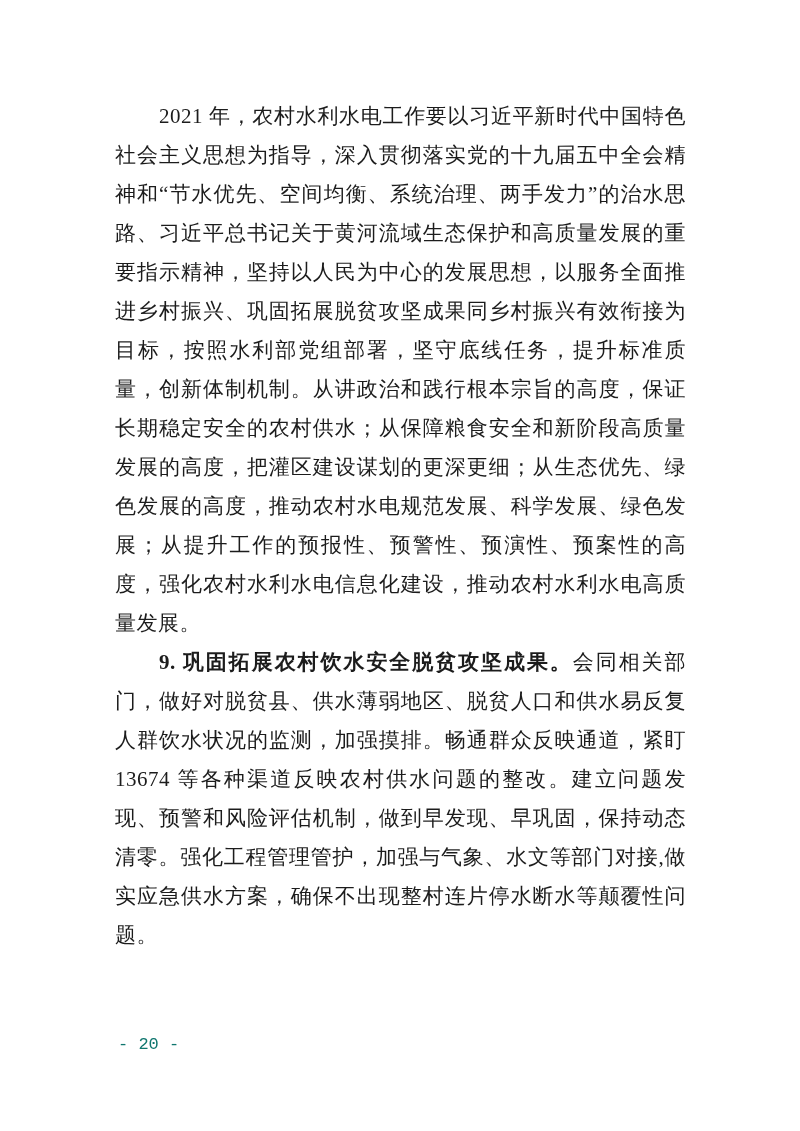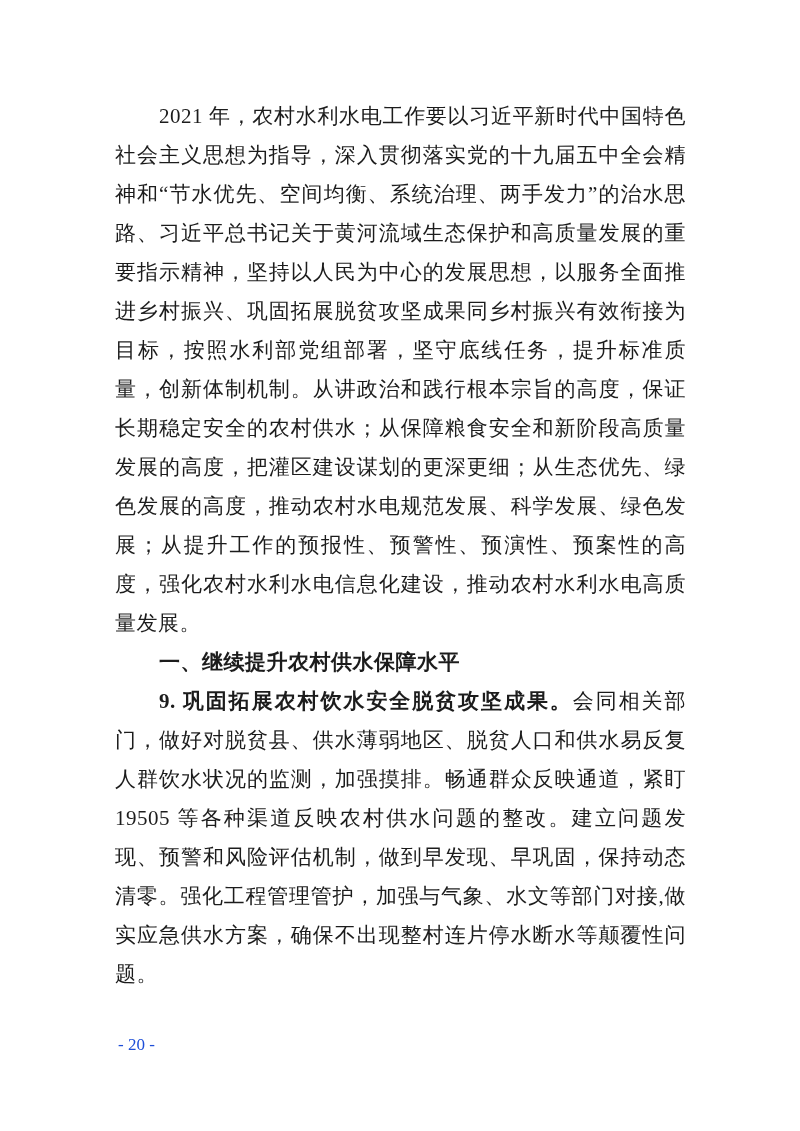--- a/index.html
+++ b/index.html
@@ -34,30 +34,29 @@
   .heading {
     font-weight: bold;
   }
   .bold-lead {
     font-weight: bold;
   }
   .footer {
     position: absolute;
     left: 118px;
     top: 1035px;
-    font-family: Liberation Serif, serif;
+    font-family: Liberation Mono, monospace;
     font-size: 17px;
-    color: #1d4ed8;
+    color: #0f766e;
   }
 </style>
 </head>
 <body>
 
 <div class="page">
   <div class="body-text">
     <p class="para">2021 年，农村水利水电工作要以习近平新时代中国特色社会主义思想为指导，深入贯彻落实党的十九届五中全会精神和“节水优先、空间均衡、系统治理、两手发力”的治水思路、习近平总书记关于黄河流域生态保护和高质量发展的重要指示精神，坚持以人民为中心的发展思想，以服务全面推进乡村振兴、巩固拓展脱贫攻坚成果同乡村振兴有效衔接为目标，按照水利部党组部署，坚守底线任务，提升标准质量，创新体制机制。从讲政治和践行根本宗旨的高度，保证长期稳定安全的农村供水；从保障粮食安全和新阶段高质量发展的高度，把灌区建设谋划的更深更细；从生态优先、绿色发展的高度，推动农村水电规范发展、科学发展、绿色发展；从提升工作的预报性、预警性、预演性、预案性的高度，强化农村水利水电信息化建设，推动农村水利水电高质量发展。</p>
-    <p class="para heading">一、继续提升农村供水保障水平</p>
-    <p class="para"><span class="bold-lead">9. 巩固拓展农村饮水安全脱贫攻坚成果。</span><span>会同相关部门，做好对脱贫县、供水薄弱地区、脱贫人口和供水易反复人群饮水状况的监测，加强摸排。畅通群众反映通道，紧盯 19505 等各种渠道反映农村供水问题的整改。建立问题发现、预警和风险评估机制，做到早发现、早巩固，保持动态清零。强化工程管理管护，加强与气象、水文等部门对接,做实应急供水方案，确保不出现整村连片停水断水等颠覆性问题。</span></p>
+    <p class="para"><span class="bold-lead">9. 巩固拓展农村饮水安全脱贫攻坚成果。</span><span>会同相关部门，做好对脱贫县、供水薄弱地区、脱贫人口和供水易反复人群饮水状况的监测，加强摸排。畅通群众反映通道，紧盯 13674 等各种渠道反映农村供水问题的整改。建立问题发现、预警和风险评估机制，做到早发现、早巩固，保持动态清零。强化工程管理管护，加强与气象、水文等部门对接,做实应急供水方案，确保不出现整村连片停水断水等颠覆性问题。</span></p>
   </div>
   <div class="footer">
     <span>- 20 -</span>
   </div>
 </div>
 
 </body></html>

